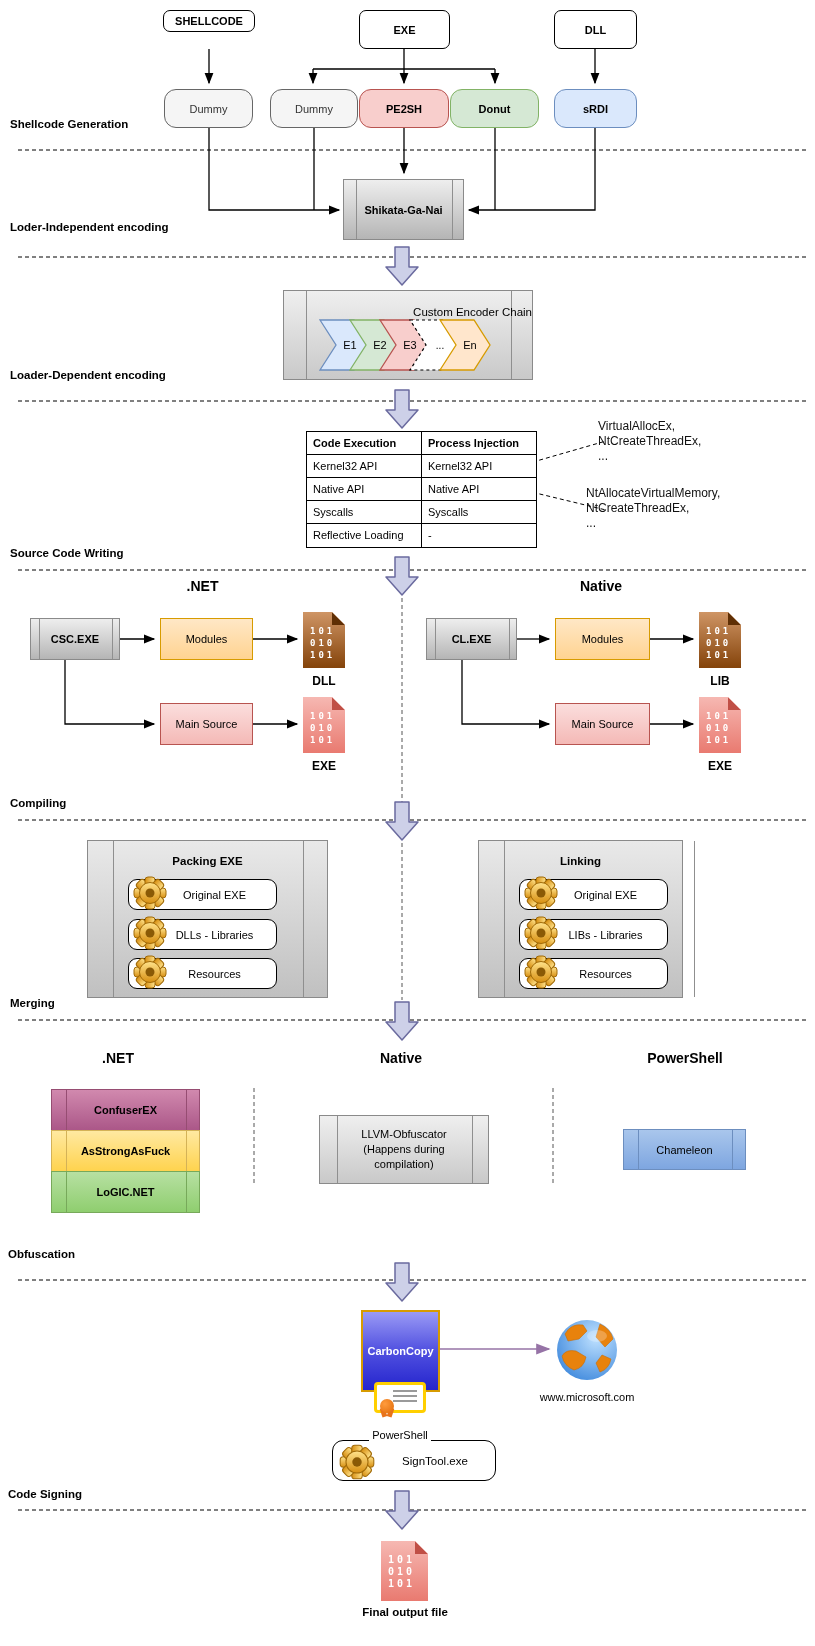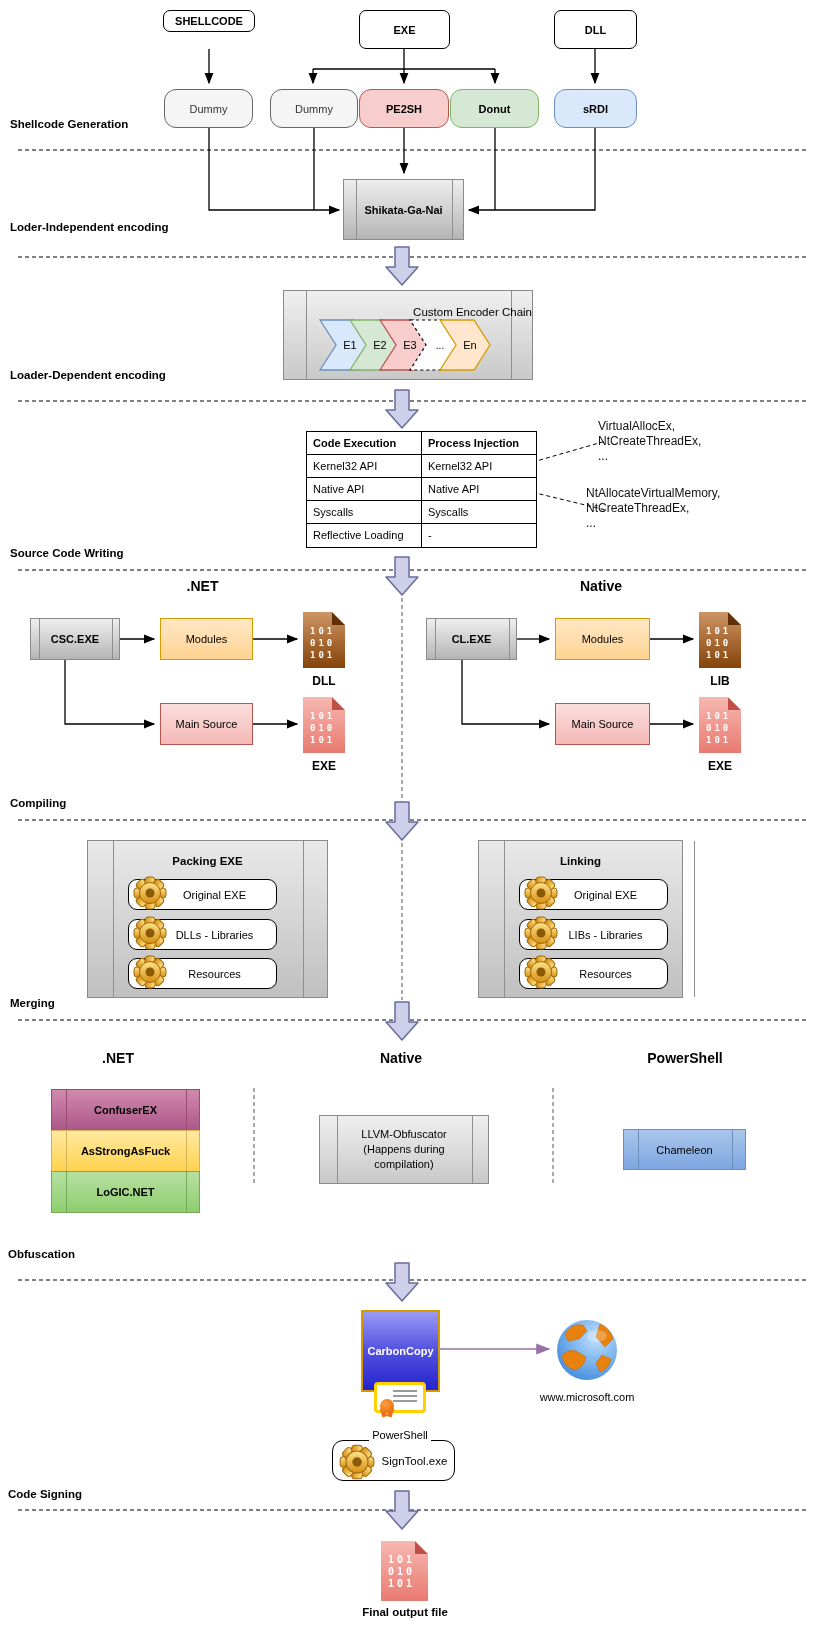--- a/index.html
+++ b/index.html
@@ -31,21 +31,21 @@
   .pitem{position:absolute;width:149px;height:31px;background:#fff;border:1px solid #000;border-radius:9px;display:flex;align-items:center;justify-content:center;font-size:11px;padding-left:24px}
   .gear{position:absolute;z-index:4}
   .stack{position:absolute;left:51px;width:149px;height:42px;display:flex;align-items:center;justify-content:center;font-weight:600;font-size:11px}
   .chev-lbl{position:absolute;width:26px;height:24px;display:flex;align-items:center;justify-content:center;font-size:11px}
   .cc{position:absolute;left:361px;top:1310px;width:79px;height:82px;border:2px solid #d79b00;background:linear-gradient(180deg,#9a9af5 0%,#5050e0 50%,#2424cd 100%);display:flex;align-items:center;justify-content:center;color:#fff;font-weight:700;font-size:11px}
   .cert-card{position:absolute;left:374px;top:1382px;width:52px;height:31px;background:#fff;border:3px solid #ffcf00;border-radius:4px;z-index:5}
   .cert-line{position:absolute;height:2px;background:#9a9a9a}
   .cert-rib{position:absolute;left:380px;top:1399px;width:14px;height:14px;border-radius:50%;background:radial-gradient(circle at 35% 35%,#ff9b3d,#e06a08);z-index:6}
   .cert-tail{position:absolute;width:5px;height:9px;background:#e8731a;z-index:5}
   .cert-lbl{position:absolute;left:369px;top:1429px;width:62px;text-align:center;font-size:11px;background:#fff;z-index:6}
-  .signtool{position:absolute;left:332px;top:1440px;width:123px;height:41px;background:#fff;border:1px solid #000;border-radius:11px;display:flex;align-items:center;justify-content:center;padding-left:42px;font-size:11.5px;z-index:3}
+  .signtool{position:absolute;left:332px;top:1440px;width:164px;height:41px;background:#fff;border:1px solid #000;border-radius:11px;display:flex;align-items:center;justify-content:center;padding-left:42px;font-size:11.5px;z-index:3}
   svg.overlay{position:absolute;left:0;top:0;z-index:1}
   .z2{z-index:2}
 </style>
 </head>
 <body>
 
 <svg class="overlay" width="815" height="1646" viewBox="0 0 815 1646">
   <defs>
     <marker id="mB" markerWidth="10" markerHeight="8" refX="8" refY="3.5" orient="auto">
         <path d="M0,0 L9,3.5 L0,7 z" fill="#000"></path>

